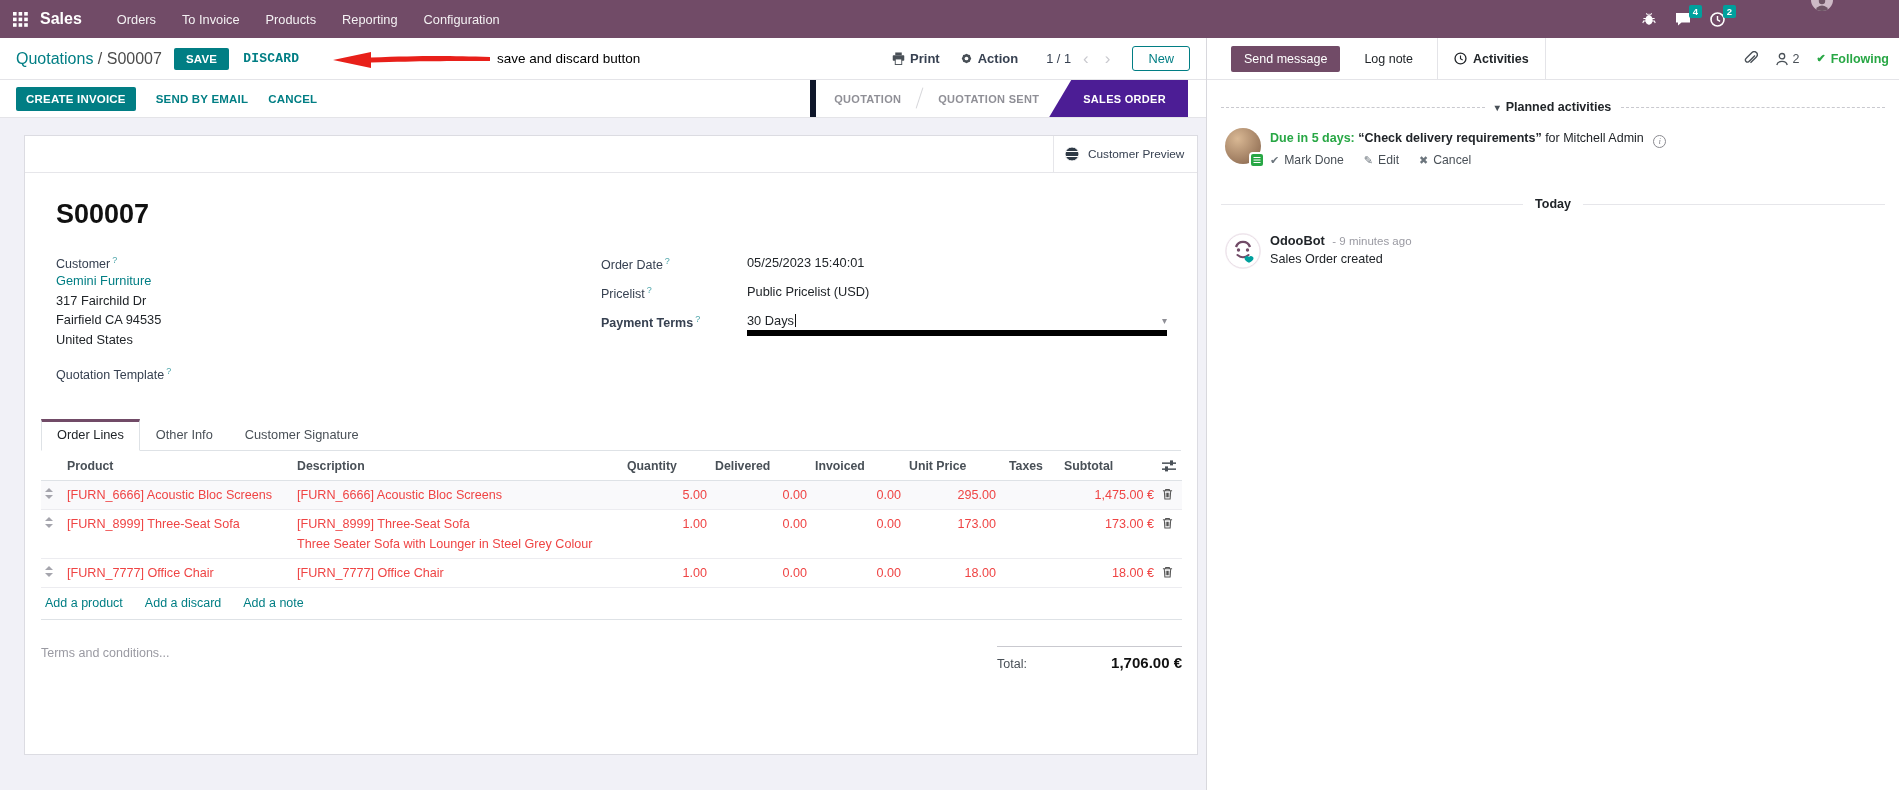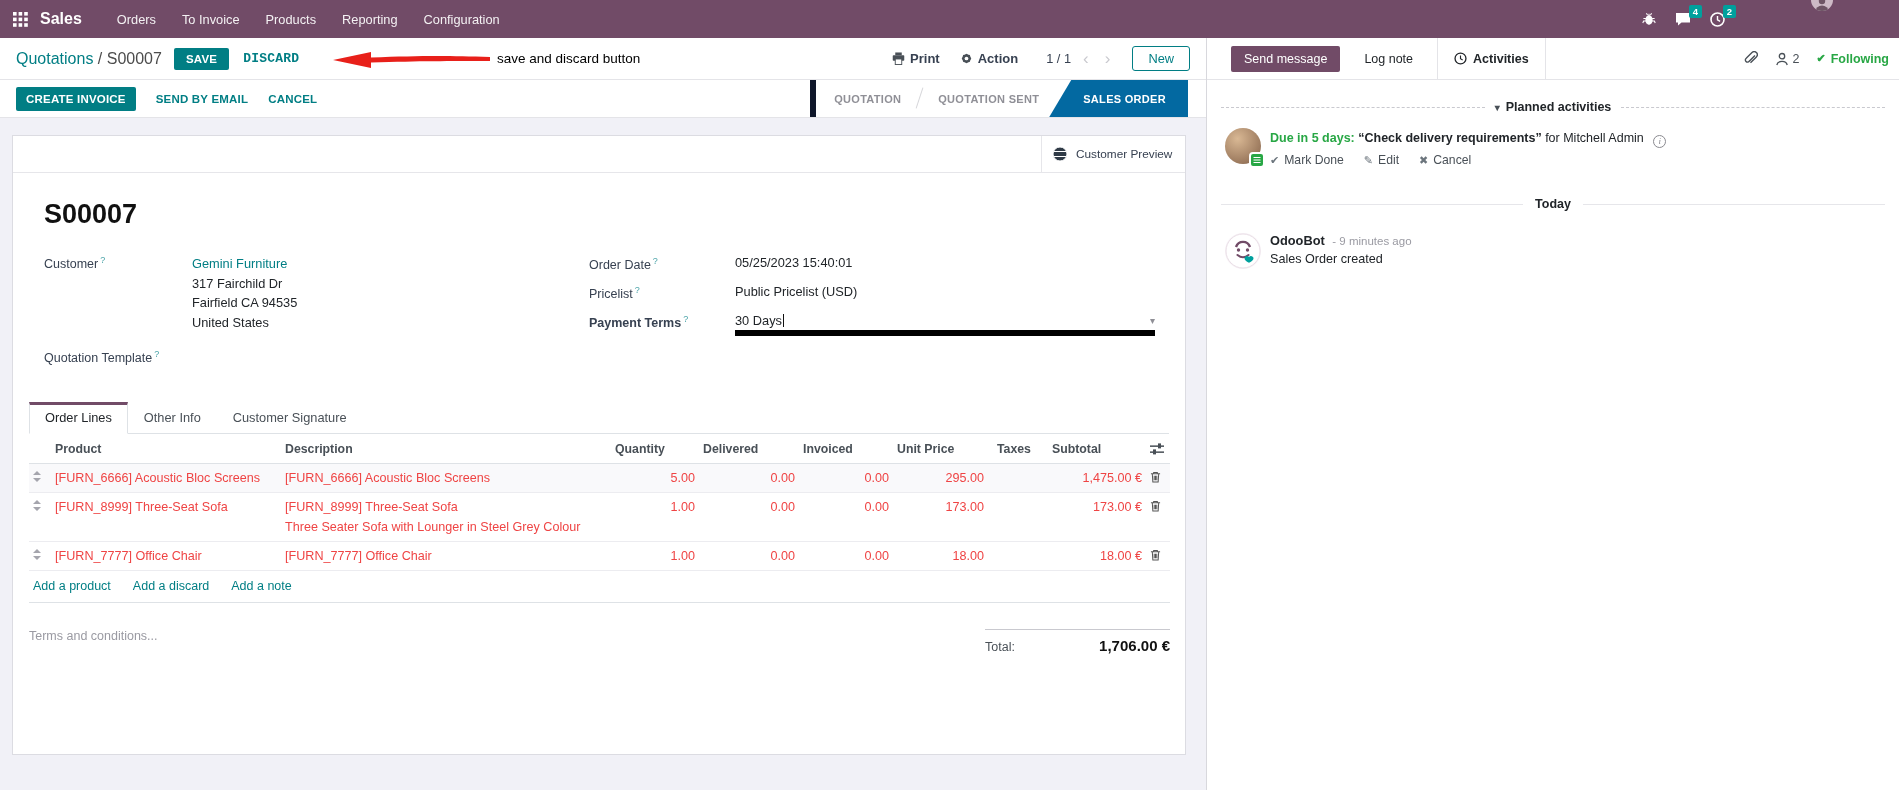--- a/index.html
+++ b/index.html
@@ -54,36 +54,36 @@
     display:flex; align-items:center; padding-left:16px; }
   .btn-primary-sm { background:#017E84; color:#fff; border:none; font-weight:700; font-size:11.5px;
     padding:6px 10px; border-radius:2px; cursor:pointer; letter-spacing:.2px; font-family:inherit; }
   .btn-flat-sm { background:none; border:none; color:#017E84; font-weight:700; font-size:11.5px;
     margin-left:20px; cursor:pointer; letter-spacing:.2px; font-family:inherit; }
   .steps { margin-left:auto; margin-right:18px; height:100%; display:flex; align-items:stretch;
     border-left:6px solid #0f172a; }
   .step { display:flex; align-items:center; padding:0 18px; color:#8f8f96; font-size:11px;
     font-weight:700; letter-spacing:.3px; cursor:pointer; position:relative; }
   .step-sep { width:1px; background:#d6d6da; height:60%; align-self:center; transform:rotate(18deg); }
-  .step.active { background:#0369a1; color:#fff; clip-path:polygon(22px 0, 100% 0, 100% 100%, 0 100%);
+  .step.active { background:#4c1d95; color:#fff; clip-path:polygon(22px 0, 100% 0, 100% 100%, 0 100%);
     padding:0 22px 0 34px; margin-left:-8px; }
 
   
-  .content { flex:1; background:#f1f1f7; padding:17px 0 0 12px; overflow:hidden; }
+  .content { flex:1; background:#f1f1f7; padding:17px 0 0 24px; overflow:hidden; }
   .sheet { width:1174px; height:620px; background:#fff; border:1px solid #dcdce2; position:relative; }
   .sheet-top { height:37px; border-bottom:1px solid #e6e6ea; display:flex; justify-content:flex-end; }
   .btn-box { width:144px; border-left:1px solid #e6e6ea; display:flex; align-items:center;
     gap:8px; padding:0 10px; cursor:pointer; }
   .btn-box .lbl { font-size:11.8px; color:#374151; line-height:1.25; }
   .sheet-body { padding:0 16px; }
   .doc-title { font-size:27px; font-weight:700; color:#111; margin:26px 0 24px 15px; }
   .field-area { display:flex; margin-left:15px; }
   .fcol-left { width:545px; flex:none; }
   .fcol-right { flex:1; padding-top:1px; }
-  .frow { display:flex; margin-bottom:9px; }
+  .frow { display:flex; margin-bottom:9px;flex-direction:column; }
   .flabel { width:148px; flex:none; color:#374151; font-weight:400; padding-top:1px; }
   .help { color:#4aa3a8; font-size:9px; vertical-align:super; margin-left:2px; }
   .fvalue { color:#212529; font-size:12.8px; }
   .link-teal { color:#017E84; cursor:pointer; }
   .addr div { line-height:19.5px; }
   .frow-r { display:flex; margin-bottom:12px; align-items:flex-start;gap:28px; }
   .flabel-r { width:118px; flex:none; color:#374151; padding-top:1px; }
   .payment-input { flex:none; width:420px; border-bottom:6px solid #000000; display:flex;
     align-items:center; padding-bottom:2px; cursor:text; }
   .payment-input .val { font-size:12.8px; }

